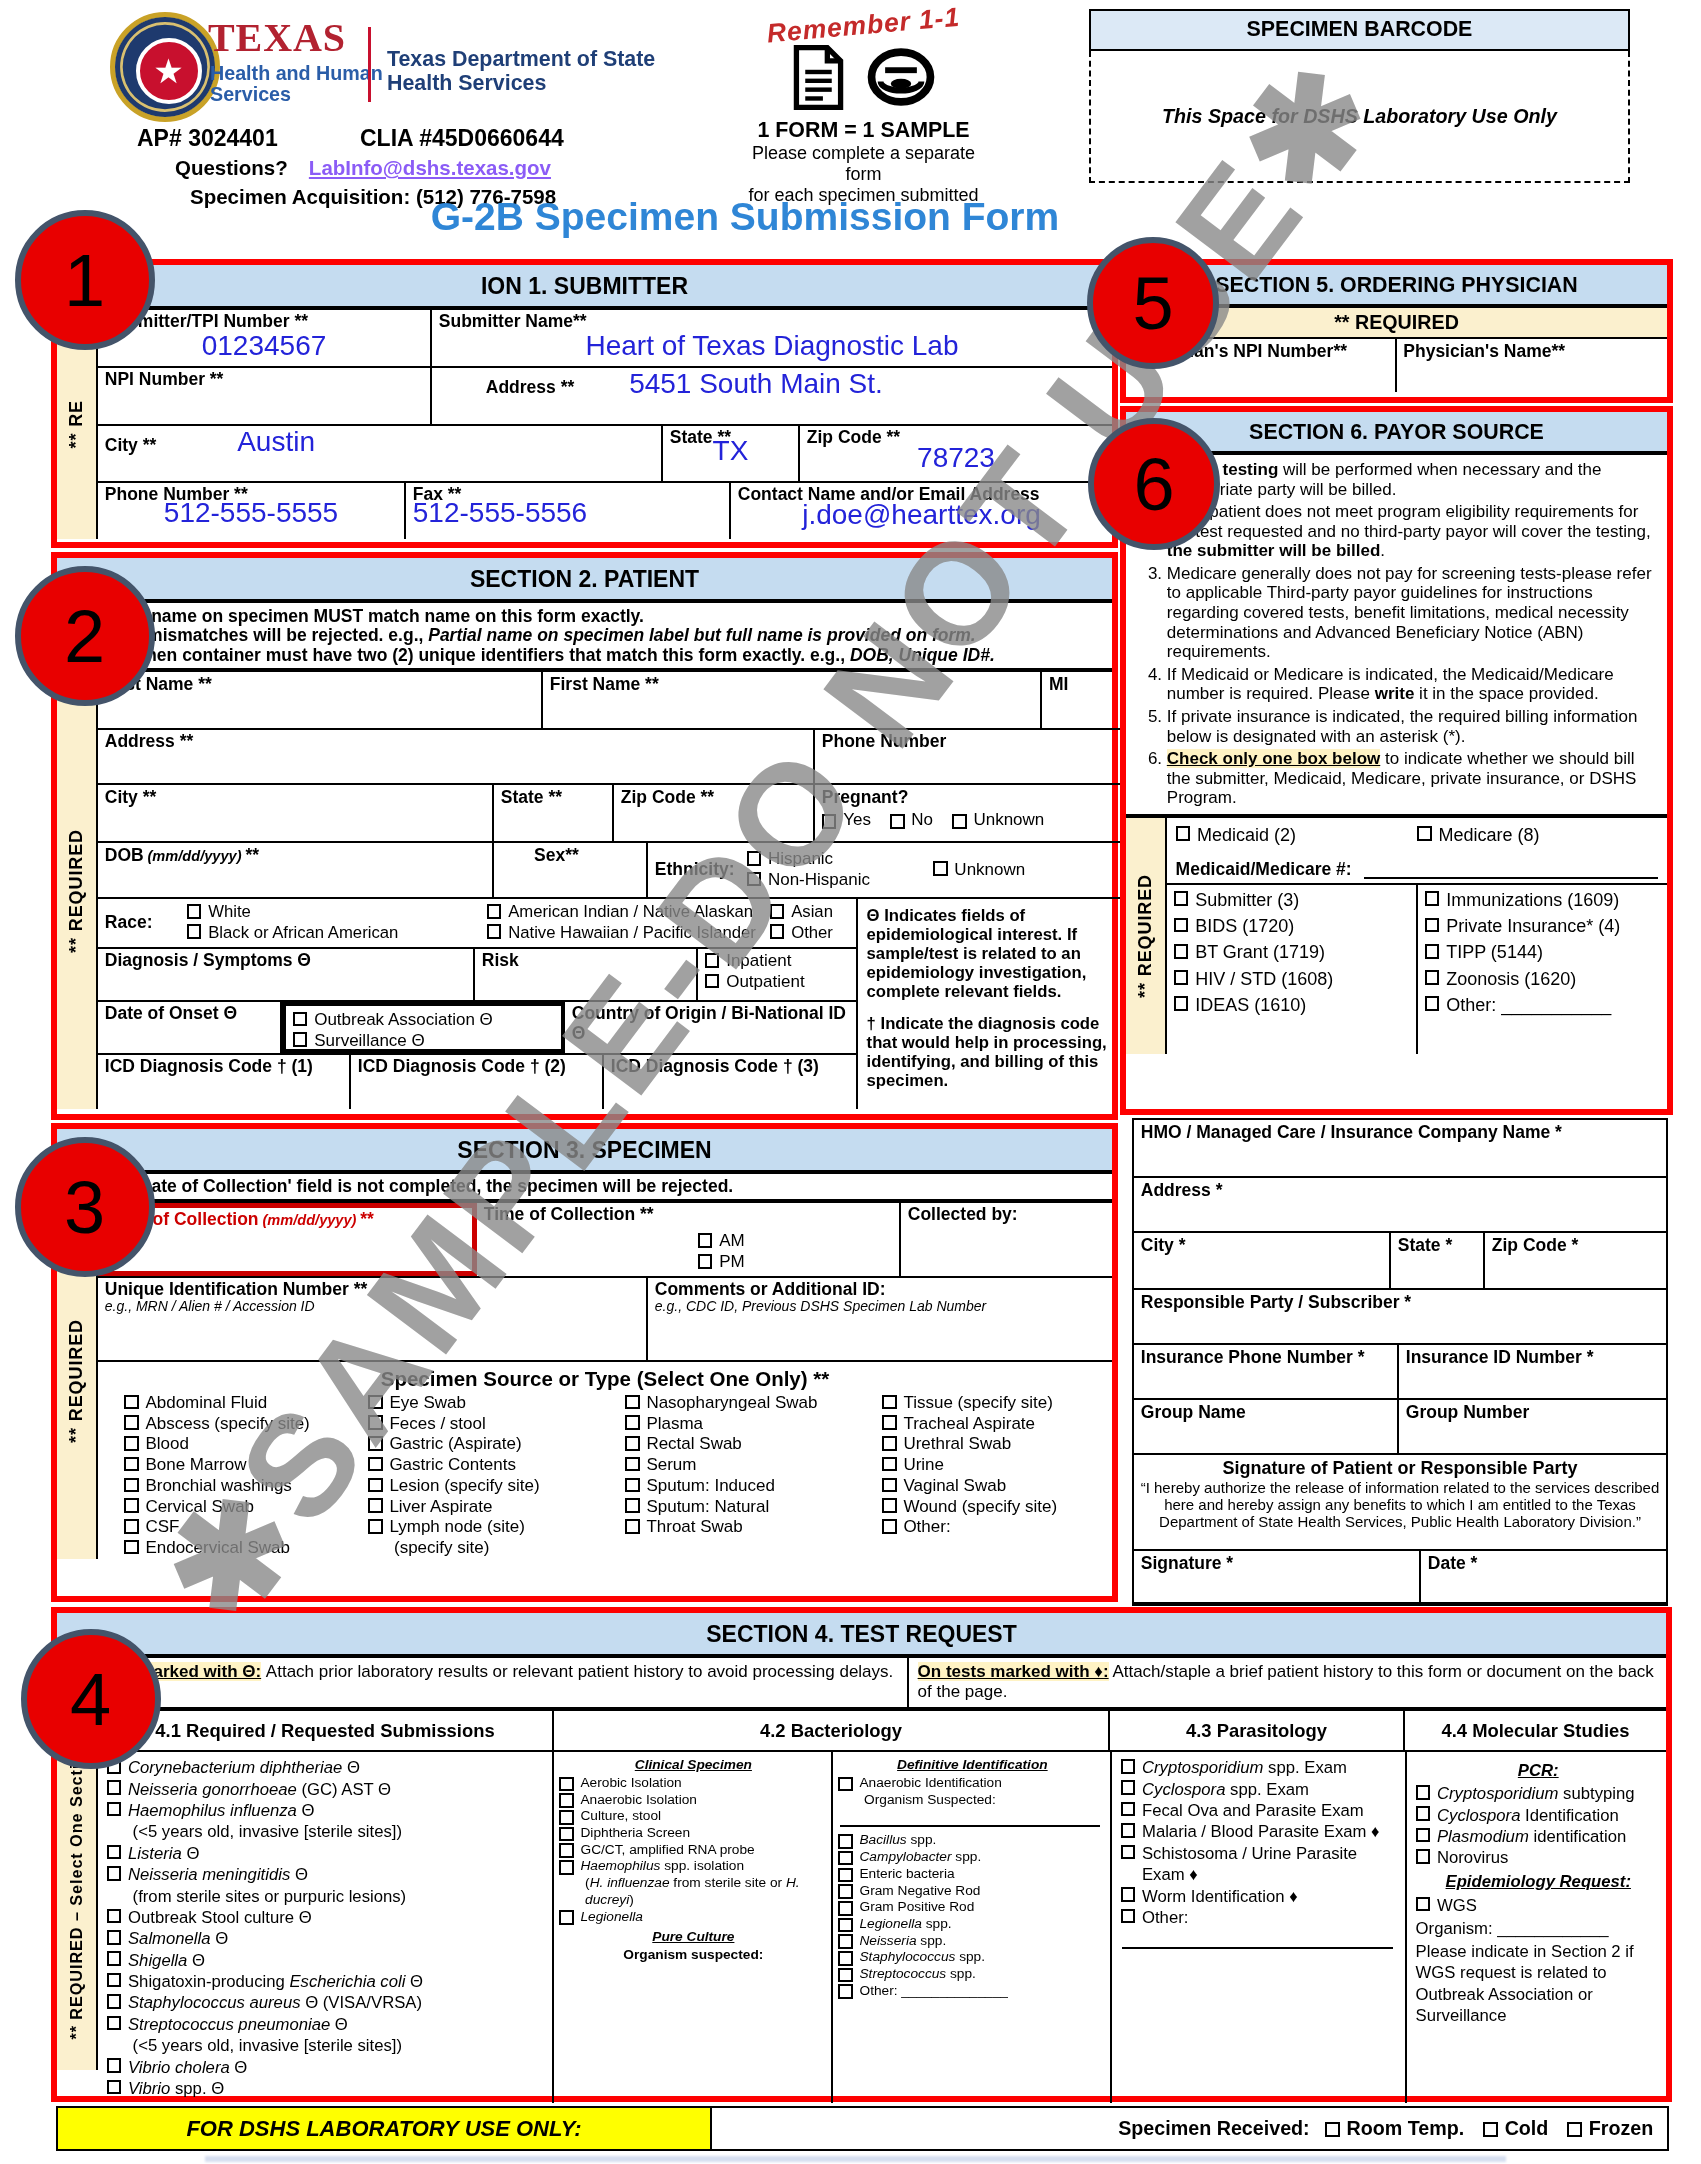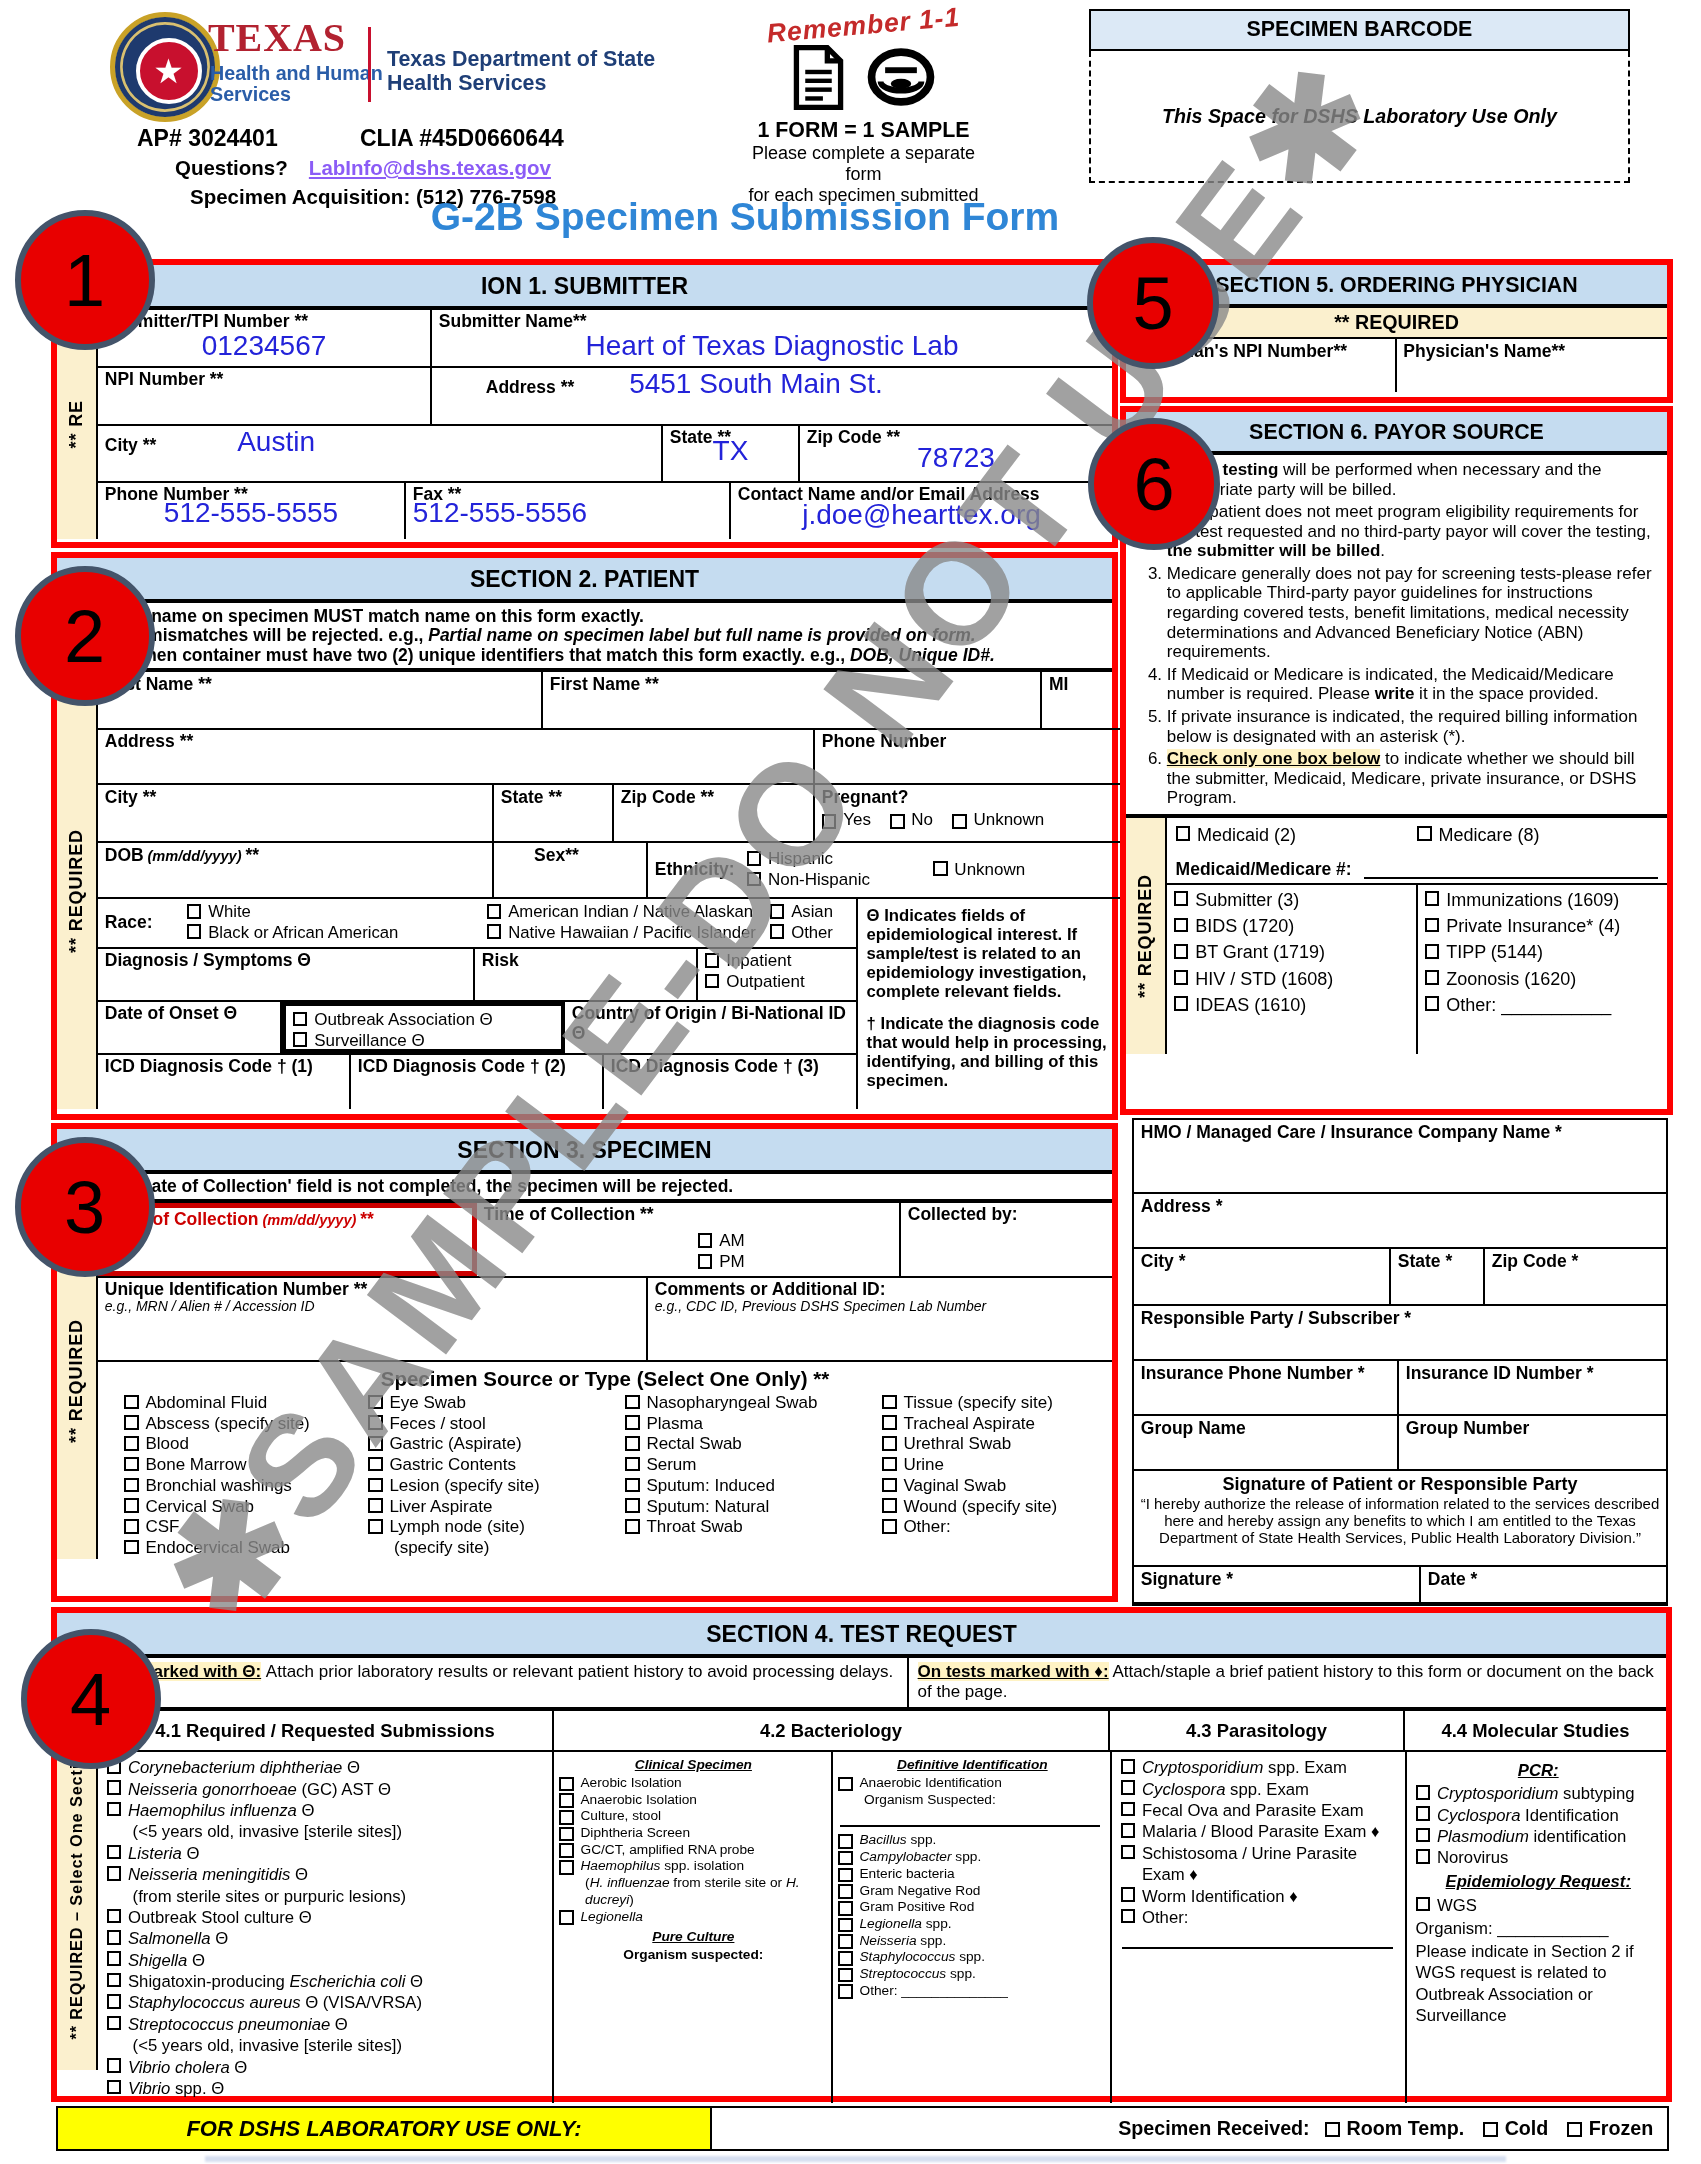--- a/index.html
+++ b/index.html
@@ -651,21 +651,21 @@
                 <span class="cb"></span>
                 <span class="cl-txt">Other: ___________</span>
               </div>
             </div>
         </div>
       </div>
     </div>
   </div>
 
   <div class="abs ins">
-    <div class="frow" style="height:74px;justify-content:flex-end;">
+    <div class="frow" style="height:58px;justify-content:flex-end;">
         <div class="fcell" style="flex:1;border-right:none;"><span class="flabel">HMO / Managed Care / Insurance Company Name *</span></div>
       </div>
     <div class="frow" style="height:55px;">
         <div class="fcell" style="flex:1;border-right:none;"><span class="flabel">Address *</span></div>
       </div>
     <div class="frow" style="height:57px;">
       <div class="fcell" style="width:257px;"><span class="flabel">City *</span></div>
       <div class="fcell" style="width:94px;"><span class="flabel">State *</span></div>
       <div class="fcell" style="flex:1;"><span class="flabel">Zip Code *</span></div>
     </div>

